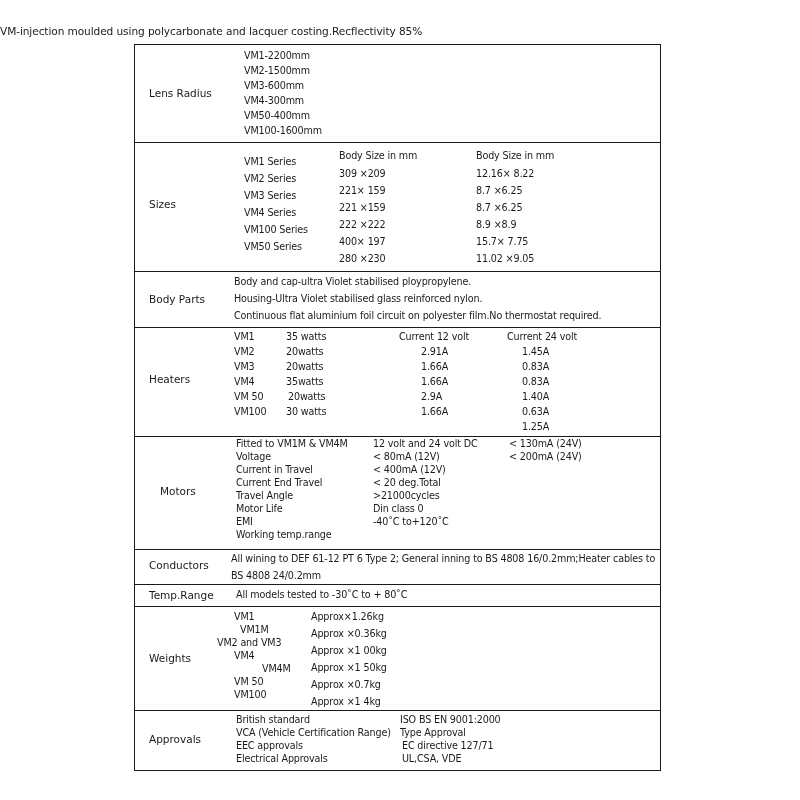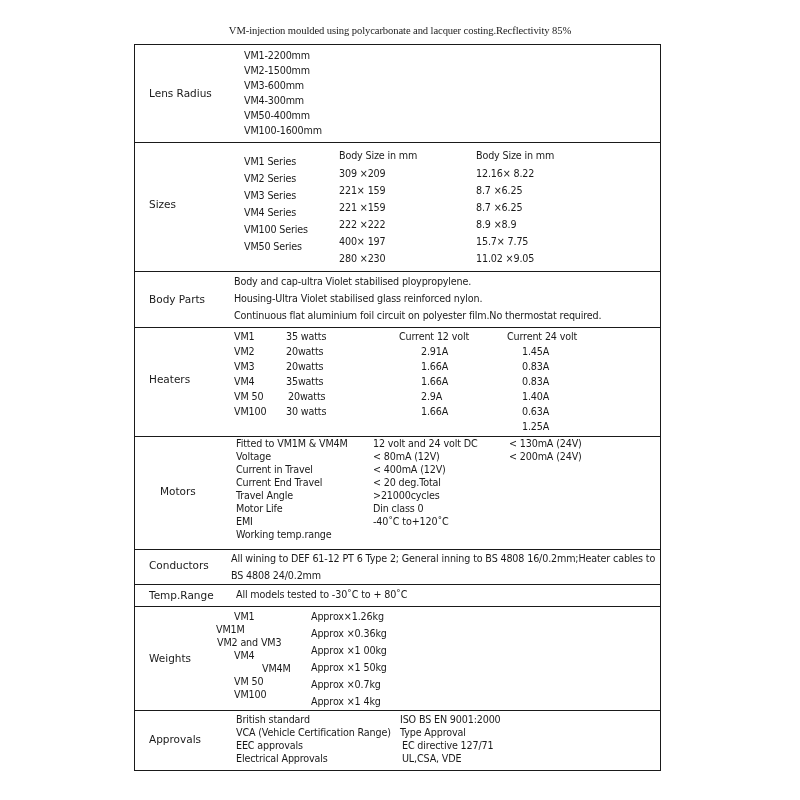--- a/index.html
+++ b/index.html
@@ -1,19 +1,19 @@
 <!DOCTYPE html>
 <html><head>
 <meta charset="utf-8">
 <style>
   html, body { margin: 0; padding: 0; background: #ffffff; }
   body { width: 800px; height: 800px; position: relative; overflow: hidden;
          font-family: "DejaVu Sans", sans-serif; color: #1a1a1a; font-size: 10px; }
-  .title { position: absolute; left: 0; width: 800px; top: 25px; text-align: center;
-           font-size: 10.6px; letter-spacing: -0.1px; font-family: Liberation Serif, serif; }
+  .title { position: absolute; left: 0; width: 800px; top: 25px; 
+           font-size: 10.6px; letter-spacing: -0.1px; }
   .tbl { position: absolute; left: 134px; top: 44px; width: 527px; height: 727px;
          border: 1.5px solid #1a1a1a; box-sizing: border-box; }
   .row { position: absolute; left: 0; right: 0; border-top: 1.3px solid #1a1a1a; }
   .row.first { border-top: none; }
   .lbl { position: absolute; left: 14px; font-size: 10.5px; }
   .t { position: absolute; white-space: nowrap; font-size: 9.6px; letter-spacing: -0.15px; }
   .wrap { white-space: normal; line-height: 17px; }
 </style>
 </head>
 <body>
@@ -128,21 +128,21 @@
   </div>
 
   <div class="row" style="top:539px;height:22px;">
     <div class="lbl" style="top:4px;">Temp.Range</div>
     <div class="t" style="left:101px;top:4px;">All models tested to -30˚C to + 80˚C</div>
   </div>
 
   <div class="row" style="top:561px;height:104px;">
     <div class="lbl" style="top:45px;">Weights</div>
     <div class="t" style="left:99px;top:4px;">VM1</div>
-    <div class="t" style="left:81px;top:17px;">VM1M</div>
+    <div class="t" style="left:105px;top:17px;">VM1M</div>
     <div class="t" style="left:82px;top:30px;">VM2 and VM3</div>
     <div class="t" style="left:99px;top:43px;">VM4</div>
     <div class="t" style="left:99px;top:56px;margin-left:28px;">VM4M</div>
     <div class="t" style="left:99px;top:69px;">VM 50</div>
     <div class="t" style="left:99px;top:82px;">VM100</div>
 
     <div class="t" style="left:176px;top:4px;">Approx×1.26kg</div>
     <div class="t" style="left:176px;top:21px;">Approx ×0.36kg</div>
     <div class="t" style="left:176px;top:38px;">Approx ×1 00kg</div>
     <div class="t" style="left:176px;top:55px;">Approx ×1 50kg</div>

